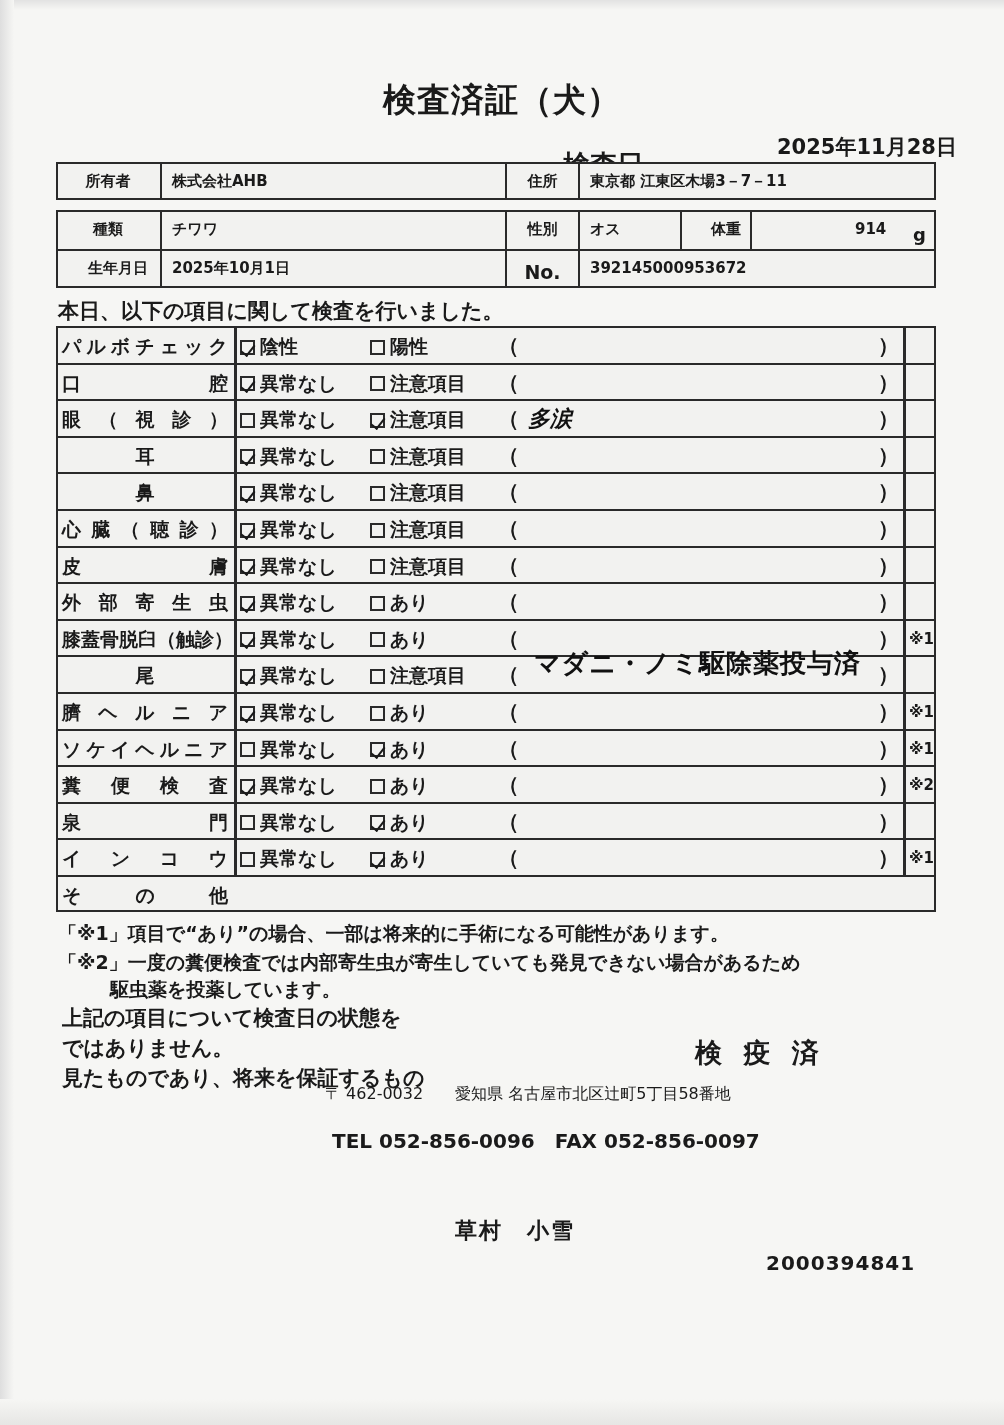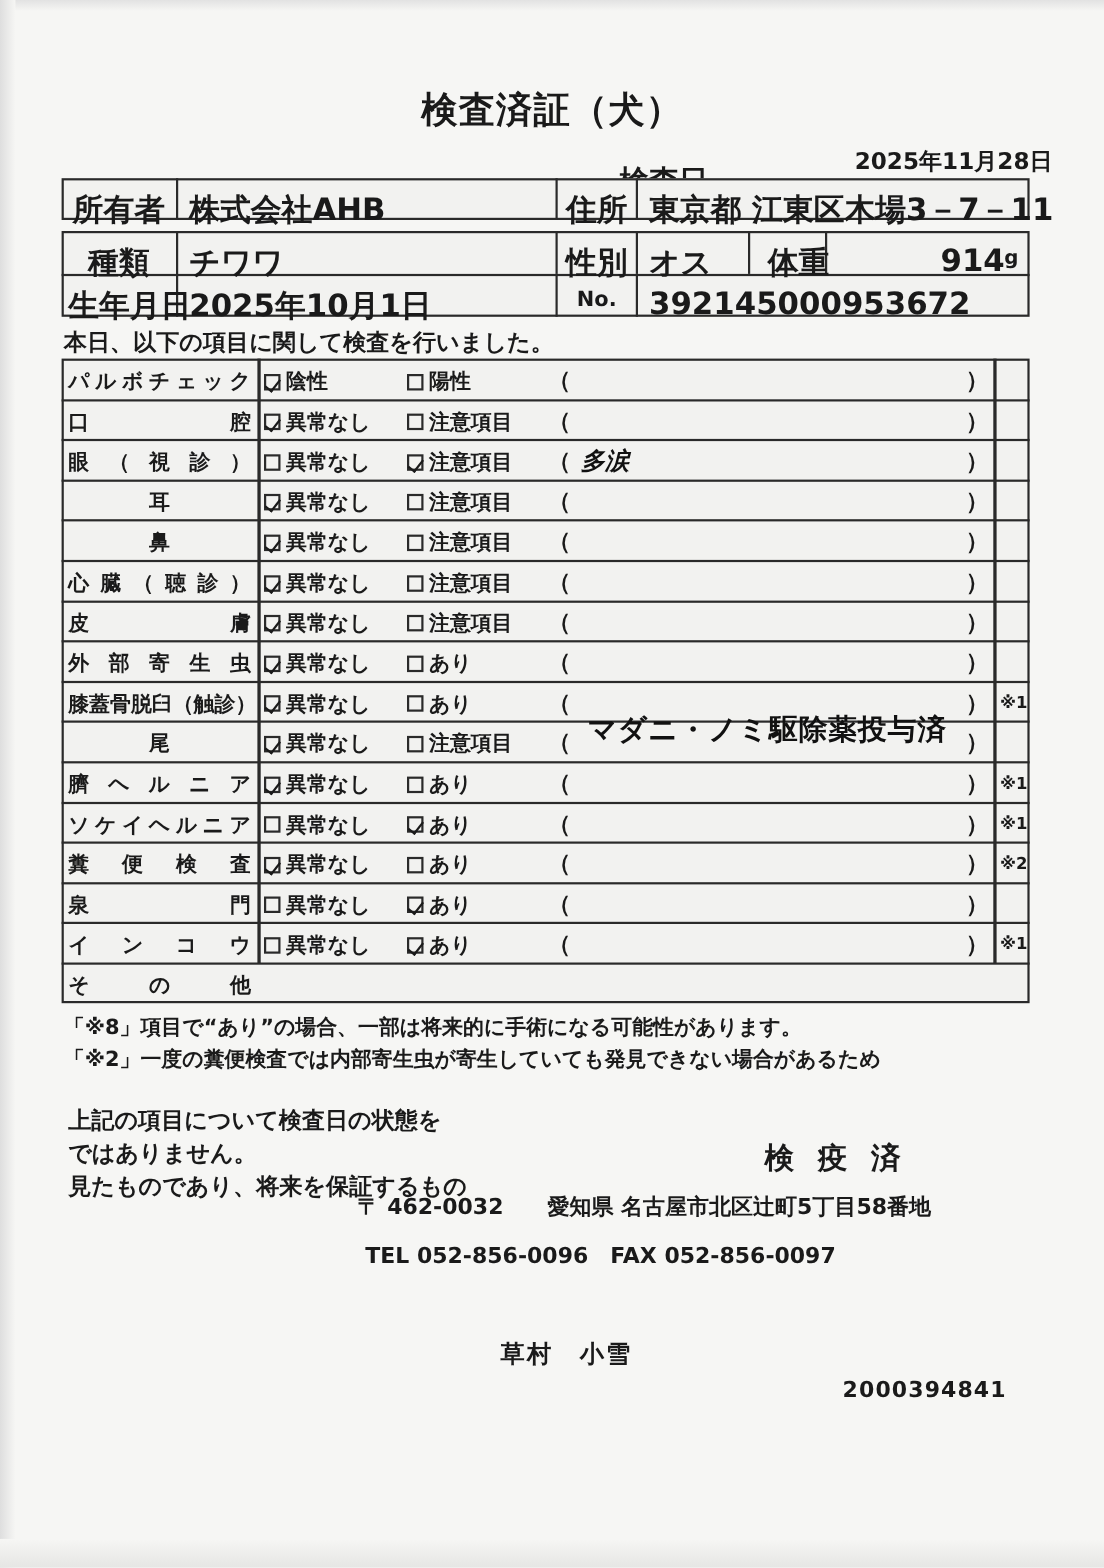--- a/index.html
+++ b/index.html
@@ -59,21 +59,21 @@
     border: 2px solid #2a2a2a;
     box-sizing: border-box;
     background: #f2f2f0;
   }
   .cellline {
     position: absolute;
     background: #2a2a2a;
   }
   .lbl {
     position: absolute;
-    font-size: 28px;
+    font-size: 15px;
     font-weight: 700;
     white-space: nowrap;
   }
   .lbl-ctr { text-align: center; }
 
   
   #ownerBox { left: 56px; top: 162px; width: 880px; height: 38px; }
   #ownerSep1 { left: 160px; top: 162px; width: 2px; height: 38px; }
   #ownerSep2 { left: 505px; top: 162px; width: 2px; height: 38px; }
   #ownerSep3 { left: 578px; top: 162px; width: 2px; height: 38px; }
@@ -191,21 +191,21 @@
     font-size: 21px; font-weight: 700; line-height: 30px;
   }
 
   #quarantine {
     position: absolute; left: 695px; top: 1035px;
     font-size: 27px; font-weight: 700; letter-spacing: 6px;
   }
 
   #postal {
     position: absolute; left: 325px; top: 1084px;
-    font-size: 20px; font-weight: 700; white-space: nowrap;
+    font-size: 16px; font-weight: 400; white-space: nowrap;
   }
   #tel {
     position: absolute; left: 332px; top: 1128px;
     font-size: 20px; font-weight: 700; white-space: nowrap;
   }
   #clinic {
     position: absolute; left: 322px; top: 1180px;
     font-size: 26px; font-weight: 700; letter-spacing: 1px;
   }
   #vet {
@@ -516,22 +516,23 @@
       <div class="exam-row-line" style="top: 875px;"></div>
       <div class="rowlabel justify" style="top: 883px;">
         <span>そ</span>
         <span>の</span>
         <span>他</span>
       </div>
     </div>
 
   <div class="handwrite-big" id="overlay-note" style="left:534px; top:646px;">マダニ・ノミ駆除薬投与済</div>
 
-  <div class="footnote" id="fn1">「※8」項目で“あり”の場合、一部は将来的に手術になる可能性があります。</div>
+  <div class="footnote" id="fn1">「※1」項目で“あり”の場合、一部は将来的に手術になる可能性があります。</div>
   <div class="footnote" id="fn2">「※2」一度の糞便検査では内部寄生虫が寄生していても発見できない場合があるため</div>
+  <div class="footnote" id="fn2b">駆虫薬を投薬しています。</div>
 
   <div class="disclaimer">
     <div>上記の項目について検査日の状態を</div>
     <div>ではありません。</div>
     <div>見たものであり、将来を保証するもの</div>
   </div>
 
   <div id="quarantine">検 疫 済</div>
   <div id="postal">〒 462-0032　　愛知県 名古屋市北区辻町5丁目58番地</div>
   <div id="tel">TEL 052-856-0096　FAX 052-856-0097</div>

